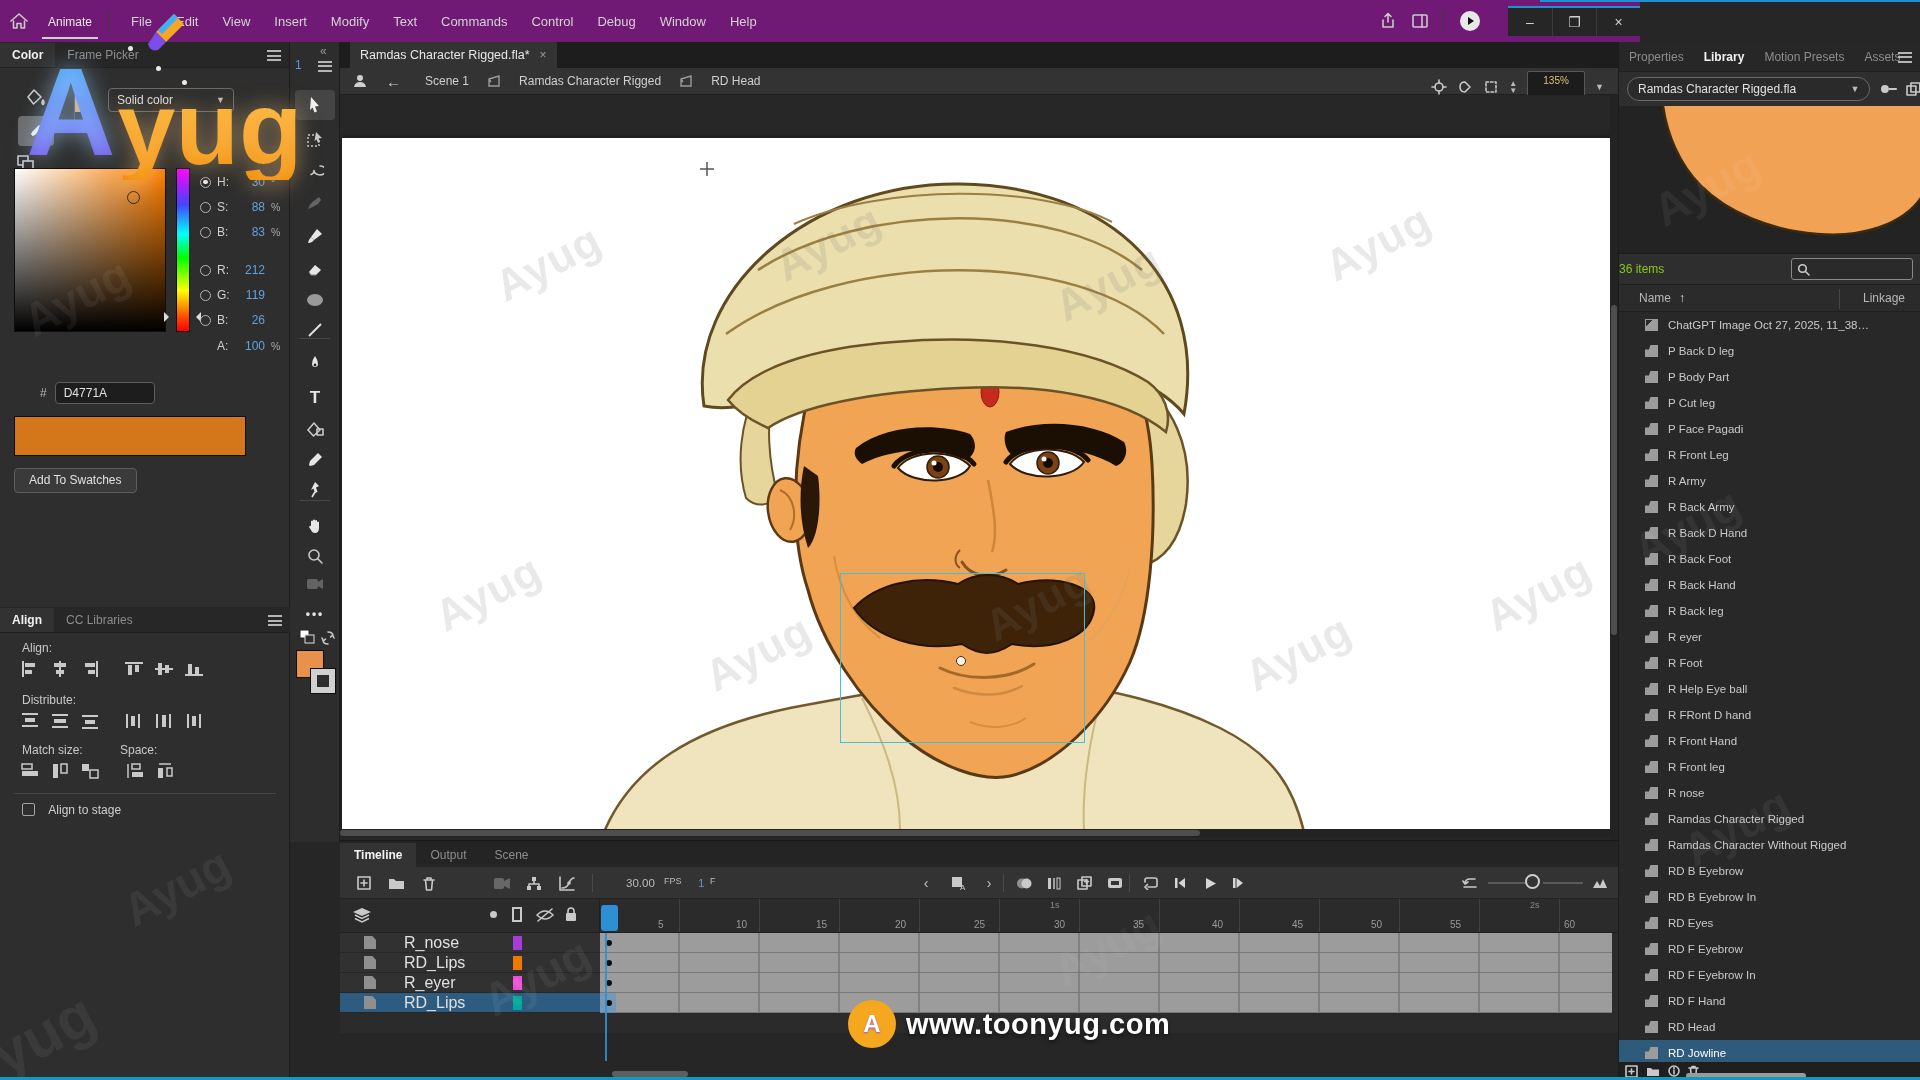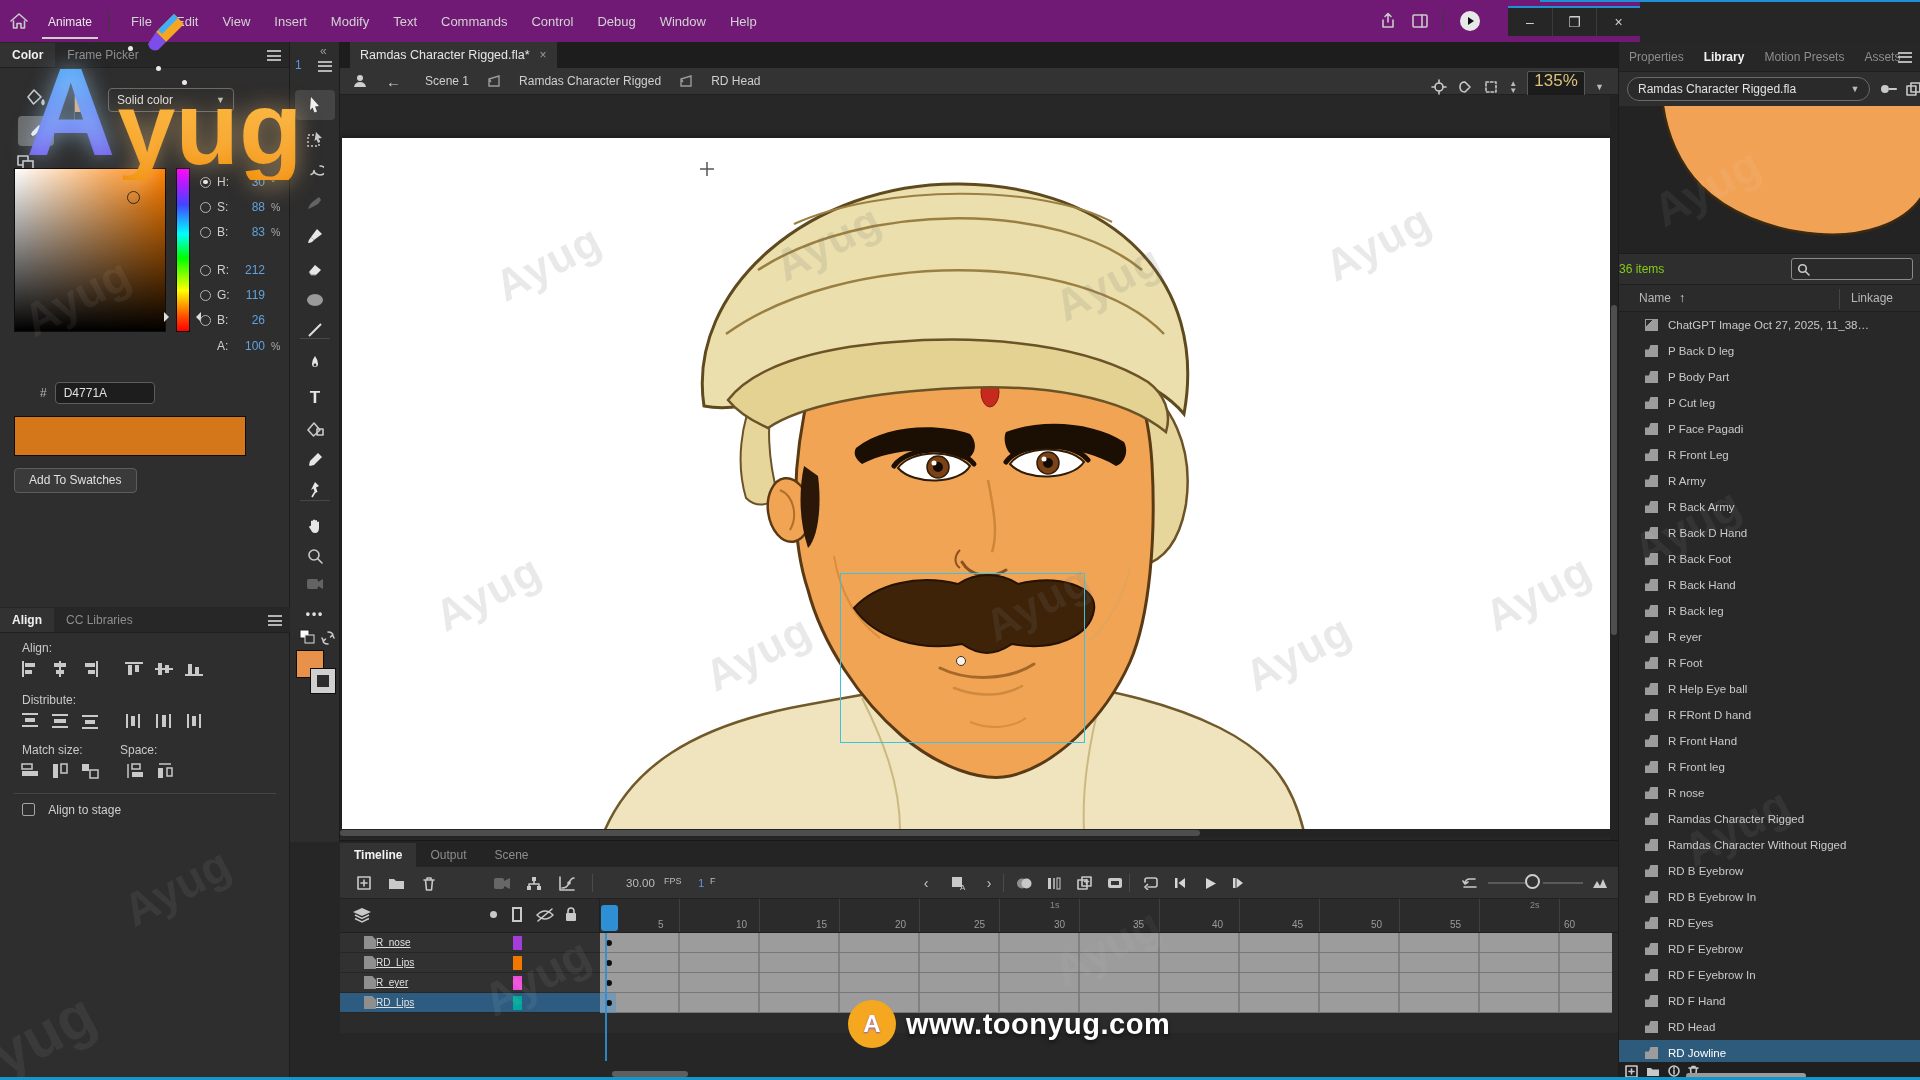--- a/index.html
+++ b/index.html
@@ -26,21 +26,21 @@
   .winbtn{width:44px;height:28px;display:flex;align-items:center;justify-content:center;color:#cfcfcf;font-size:14px;border-left:1px solid #3a3a3a;}
   .topline{left:1540px;top:0;width:380px;height:2px;background:#1f8fd6;}
 
   
   .docbar{left:340px;top:42px;width:1278px;height:26px;background:#1d1d1d;}
   .doctab{position:absolute;left:10px;top:0;height:26px;background:#333;display:flex;align-items:center;padding:0 10px;color:#e6e6e6;font-size:12.5px;}
   .doctab .x{margin-left:10px;color:#9a9a9a;font-size:12px;}
   .crumbbar{left:340px;top:68px;width:1278px;height:27px;background:#333;border-bottom:1px solid #202020;display:flex;align-items:center;}
   .crumb{color:#cfcfcf;font-size:12px;margin:0 18px;}
   .zoomgrp{position:absolute;right:14px;top:3px;display:flex;align-items:center;gap:10px;}
-  .zoominput{width:58px;height:32px;background:#1c1c1c;border:1px solid #585858;border-radius:2px;color:#d8c27a;text-align:center;line-height:18px;font-size:17px;}
+  .zoominput{width:58px;height:32px;background:#1c1c1c;border:1px solid #585858;border-radius:2px;color:#d8c27a;text-align:center;line-height:18px;font-size:10px;}
 
   
   .leftdock{left:0;top:42px;width:290px;height:1038px;background:var(--bg2);border-right:1px solid var(--line);}
   .ptabs{height:26px;background:#272727;display:flex;align-items:flex-end;border-bottom:1px solid #202020;position:relative;}
   .ptab{padding:5px 12px;color:#8d8d8d;font-size:12px;}
   .ptab.on{color:#f0f0f0;font-weight:bold;background:#323232;}
   .pburger{position:absolute;right:8px;top:8px;}
   .cp-chip{left:74px;top:50px;width:13px;height:40px;border-radius:6px;overflow:hidden;border:1px solid #555;}
   .cp-chip i{display:block;height:50%;}
   .cp-drop{left:108px;top:46px;width:126px;height:24px;border:1px solid #6a6a6a;border-radius:4px;display:flex;align-items:center;justify-content:space-between;padding:0 8px;color:#ddd;}
@@ -99,21 +99,21 @@
   .ruler{position:absolute;left:260px;top:58px;width:1018px;height:34px;background:#2b2b2b;border-bottom:1px solid #1f1f1f;
     background-image:repeating-linear-gradient(90deg,transparent 0 79px,#404040 79px 80px);}
   .rn{position:absolute;bottom:2px;color:#9a9a9a;font-size:10px;}
   .rs{position:absolute;top:1px;color:#8a8a8a;font-size:9px;}
   .playhead{position:absolute;left:-3px;top:6px;width:17px;height:26px;background:#2e8fd5;border-radius:3px;}
   .phline{position:absolute;left:265px;top:92px;width:2px;height:128px;background:rgba(46,143,213,.9);z-index:5;}
   .tlrow{position:absolute;left:0;width:1278px;height:20px;}
   .tlname{position:absolute;left:0;top:0;width:260px;height:20px;background:#313131;border-bottom:1px solid #262626;display:flex;align-items:center;}
   .tlrow.sel .tlname{background:var(--sel);}
   .pgicon{width:12px;height:13px;background:#8f8f8f;margin-left:24px;clip-path:polygon(0 0,70% 0,100% 30%,100% 100%,0 100%);}
-  .lname{margin-left:0;color:#e0e0e0;font-size:10px;text-decoration:underline;}
+  .lname{margin-left:28px;color:#e0e0e0;font-size:16px;}
   .lswatch{position:absolute;left:173px;top:3px;width:9px;height:14px;}
   .tlframes{position:absolute;left:260px;top:0;width:1012px;height:20px;background:#9c9c9c;border-bottom:1px solid #777;
     background-image:repeating-linear-gradient(90deg,transparent 0 78px,rgba(0,0,0,.18) 78px 80px);}
   .kf{position:absolute;left:6px;top:7px;width:6px;height:6px;border-radius:50%;background:#111;}
   .f1sel{position:absolute;left:0;top:0;width:16px;height:20px;background:rgba(88,150,200,.55);}
   .tlempty{position:absolute;left:0;top:192px;width:1278px;height:48px;background:#262626;}
   .tlsb{position:absolute;left:272px;top:230px;width:76px;height:6px;background:#5f5f5f;border-radius:3px;}
   .sliderline{position:absolute;top:15px;height:2px;background:#5a5a5a;}
   .knob{position:absolute;top:7px;width:15px;height:15px;border:2px solid #cfcfcf;border-radius:50%;background:#333;}
 
@@ -890,21 +890,21 @@
         <svg width="13" height="13" viewBox="0 0 13 13">
             <circle class="ic" cx="5.5" cy="5.5" r="3.8"></circle>
             <line class="ic" x1="8.5" y1="8.5" x2="12" y2="12"></line>
           </svg>
       </span>
     </div>
     <div class="colhdr">
       <span style="margin-left:20px">Name</span>
       <span style="margin-left:8px;color:#d9d9d9">↑</span>
       <span style="position:absolute;left:220px;width:1px;height:20px;background:#454545;top:4px"></span>
-      <span style="position:absolute;left:232px">Linkage</span>
+      <span style="position:absolute;left:244px">Linkage</span>
     </div>
     <div class="liblist">
       <div class="lrow">
           <span class="licon bmp"></span>
           <span>ChatGPT Image Oct 27, 2025, 11_38…</span>
         </div>
       <div class="lrow">
           <span class="licon"></span>
           <span>P Back D leg</span>
         </div>

